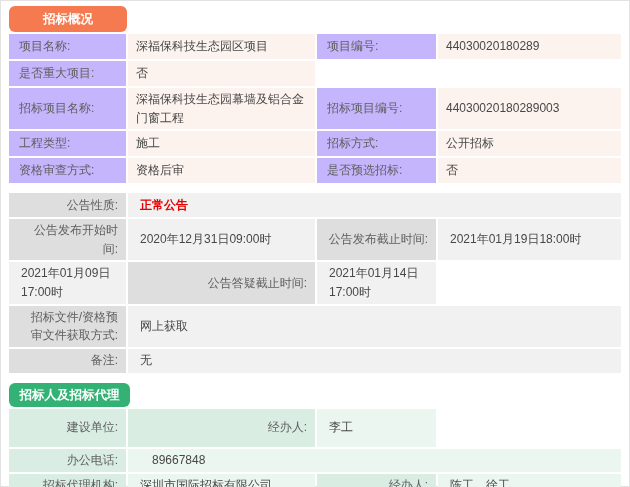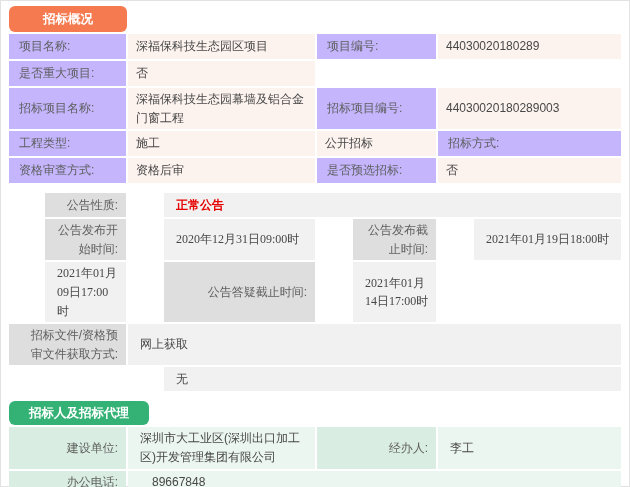--- a/index.html
+++ b/index.html
@@ -17,48 +17,48 @@
     padding: 5px 8px 0 8px;
   }
   .section-header {
     width: 118px; height: 26px;
     line-height: 26px; text-align: center;
     color: #fff; font-weight: bold; font-size: 12.5px;
     margin-bottom: 2px;
     border-radius: 6px;
   }
   .hdr-orange { background: #f57a50; }
-  .hdr-green  { background: #34b275; width: 140px; height: 24px; line-height: 24px; }
+  .hdr-green  { background: #34b275; width: 121px; height: 24px; line-height: 24px; }
   .tbl { width: 100%; }
   .row {
     display: grid;
     grid-template-columns: 117px 187px 119px 1fr;
     column-gap: 2px;
     margin-bottom: 2px;
   }
   .cell {
     display: flex; align-items: center;
     line-height: 1.55;
   }
   .lbl { color: #5f5f5f; padding: 2px 8px 2px 10px; }
   .val { color: #474747; padding: 2px 6px 2px 12px; }
   .lbl-r { justify-content: flex-end; text-align: right; }
   .span3 { grid-column: 2 / 5; }
   
   .s1 .lbl { background: #c4b5fd; }
   .s1 .val { background: #fcf3ef; padding-left: 8px; }
   
   .s2 .lbl { background: #dedede; }
-  .s2 .val { background: #f1f1f1; font-family: Liberation Serif, serif; }
+  .s2 .val { background: #f1f1f1; }
   
   .s3 .lbl { background: #d9ede2; text-align: right; }
   .s3 .val { background: #ecf6f0; }
   
   .h25 .cell { min-height: 25px; }
-  .h24 .cell { min-height: 24px; margin-left: 36px; }
+  .h24 .cell { min-height: 24px; }
   .h23 .cell { min-height: 23px; padding-left: 24px; }
   .h38 .cell { min-height: 38px; }
   .h39 .cell { min-height: 39px; }
   .gap8  { height: 8px; }
   .gap10 { height: 8px; }
   .red-bold { color: #e60000; font-weight: bold; }
 </style>
 </head>
 <body>
 
@@ -79,22 +79,22 @@
     </div>
     <div class="row h39">
       <div class="cell lbl">招标项目名称:</div>
       <div class="cell val">深福保科技生态园幕墙及铝合金门窗工程</div>
       <div class="cell lbl">招标项目编号:</div>
       <div class="cell val">44030020180289003</div>
     </div>
     <div class="row h25">
       <div class="cell lbl">工程类型:</div>
       <div class="cell val">施工</div>
+      <div class="cell lbl">招标方式:</div>
       <div class="cell val">公开招标</div>
-      <div class="cell lbl">招标方式:</div>
     </div>
     <div class="row h25">
       <div class="cell lbl">资格审查方式:</div>
       <div class="cell val">资格后审</div>
       <div class="cell lbl">是否预选招标:</div>
       <div class="cell val">否</div>
     </div>
   </div>
 
   <div class="gap8"></div>
@@ -115,32 +115,32 @@
     <div class="row h24">
       <div class="cell val">2021年01月09日17:00时</div>
       <div class="cell lbl lbl-r">公告答疑截止时间:</div>
       <div class="cell val">2021年01月14日17:00时</div>
     </div>
     <div class="row h38">
       <div class="cell lbl lbl-r">招标文件/资格预审文件获取方式:</div>
       <div class="cell val span3">网上获取</div>
     </div>
     <div class="row h24">
+      <div class="cell lbl lbl-r">备注:</div>
       <div class="cell val span3">无</div>
     </div>
   </div>
 
   <div class="gap10"></div>
 
   <div class="section-header hdr-green">招标人及招标代理</div>
 
   <div class="tbl s3">
     <div class="row h38">
       <div class="cell lbl lbl-r">建设单位:</div>
-      <div class="cell val">深圳市大工业区(深圳出口加工区)开发管理集团有限公司</div>
       <div class="cell lbl lbl-r">经办人:</div>
       <div class="cell val">李工</div>
     </div>
     <div class="row h23">
       <div class="cell lbl lbl-r">办公电话:</div>
       <div class="cell val span3">89667848</div>
     </div>
     <div class="row h24">
       <div class="cell lbl lbl-r">招标代理机构:</div>
       <div class="cell val">深圳市国际招标有限公司</div>

